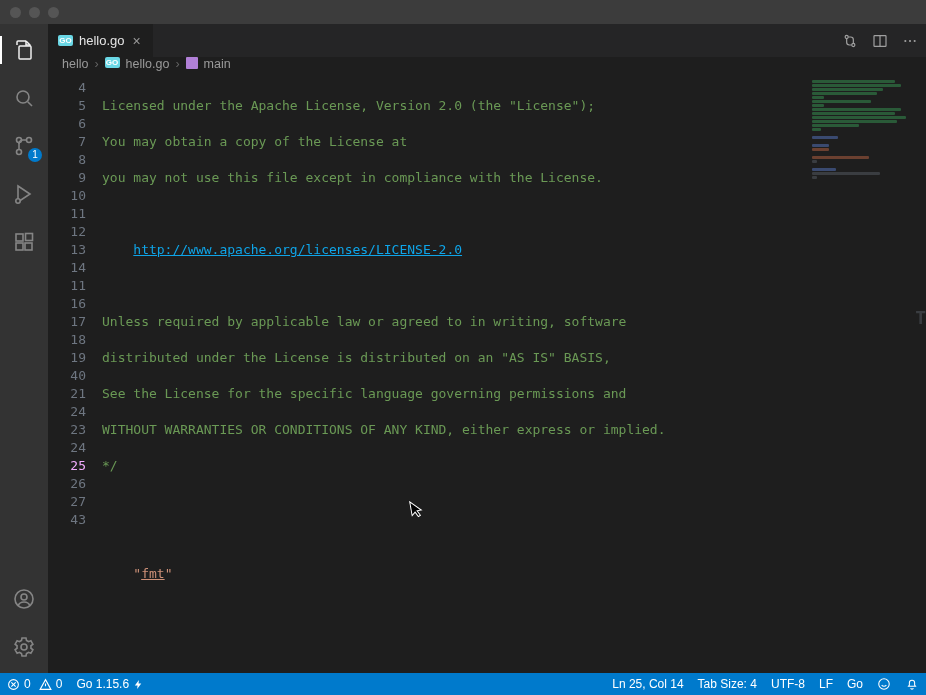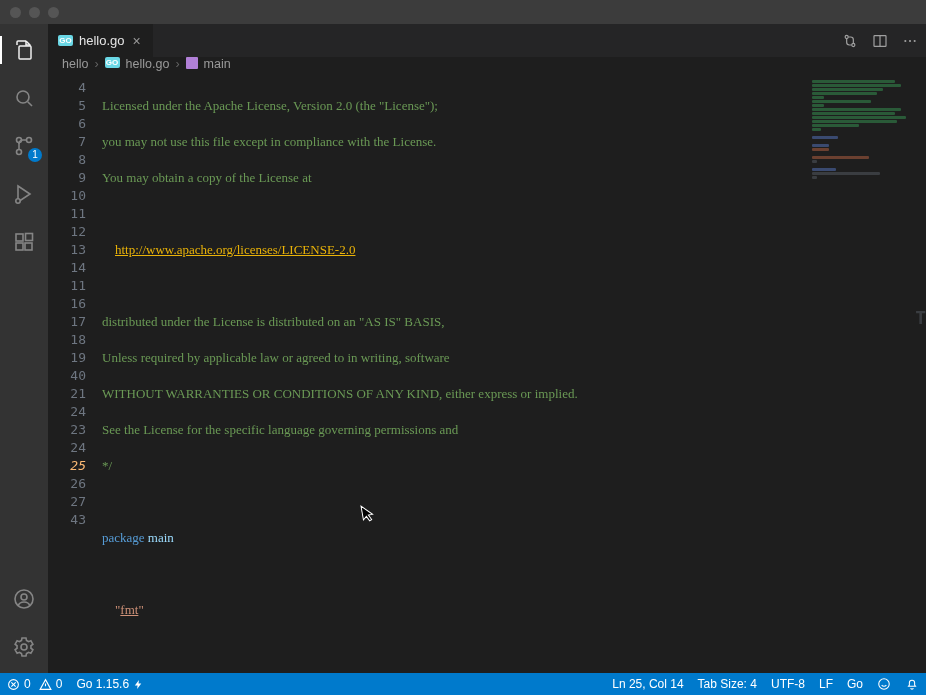--- a/index.html
+++ b/index.html
@@ -109,41 +109,41 @@
     background:#1e1e1e;
   }
   .gutter {
     width: 54px;
     text-align: right;
     color: #6e7681;
     padding-right: 16px;
     user-select: none;
     padding-top: 0;
   }
-  .gutter div.curr { color: #fdba74; font-style: italic; }
-  .codecol { flex: 1; white-space: pre; color: #cccccc; position:relative;font-family:Liberation Serif, serif; }
+  .gutter div.curr { color: #f0abfc; }
+  .codecol { flex: 1; white-space: pre; color: #cccccc; position:relative; }
   .line { height:18px; }
   .minimap {
     width: 118px;
     background: #1e1e1e;
     border-left: none;
     position: relative;
     overflow: hidden;
   }
   .minimap .m-line {
     height: 3px; margin: 1px 4px;
     background: #3a3d41;
     border-radius: 1px;
   }
   .minimap .m-line.cm { background: #2a5a38; }
   .minimap .m-line.hl { background: #3a4a70; }
   .minimap .big { position:absolute; right:2px; top:228px; font:700 18px monospace; color:#3a3d41; letter-spacing:-2px;}
 
   .tok-comment { color:#6a9955; }
-  .tok-link { color:#eab308; text-decoration: underline; }
+  .tok-link { color:#0ea5e9; text-decoration: underline; }
   .tok-key { color:#569cd6; }
   .tok-ident { color:#9cdcfe; }
   .tok-str { color:#ce9178; }
   .tok-str-u { color:#ce9178; text-decoration: underline;}
   .tok-punct { color:#d4d4d4; }
   .mouse-cursor {
     position:absolute; left: 225px; top: 410px;
     font-size:14px; color:#e8e8e8;
     transform: rotate(-10deg);
   }
@@ -300,32 +300,31 @@
           <div class="line">24</div>
           <div class="line">23</div>
           <div class="line">24</div>
           <div class="line curr">25</div>
           <div class="line">26</div>
           <div class="line">27</div>
           <div class="line">43</div>
         </div>
       <div class="codecol">
 <div class="line tok-comment">Licensed under the Apache License, Version 2.0 (the "License");</div>
+<div class="line tok-comment">You may obtain a copy of the License at</div>
 <div class="line tok-comment">you may not use this file except in compliance with the License.</div>
-<div class="line tok-comment">You may obtain a copy of the License at</div>
 <div class="line"></div>
 <div class="line"><span class="tok-comment">    </span><span class="tok-link">http://www.apache.org/licenses/LICENSE-2.0</span></div>
 <div class="line"></div>
+<div class="line tok-comment">Unless required by applicable law or agreed to in writing, software</div>
 <div class="line tok-comment">distributed under the License is distributed on an "AS IS" BASIS,</div>
-<div class="line tok-comment">Unless required by applicable law or agreed to in writing, software</div>
+<div class="line tok-comment">See the License for the specific language governing permissions and</div>
 <div class="line tok-comment">WITHOUT WARRANTIES OR CONDITIONS OF ANY KIND, either express or implied.</div>
-<div class="line tok-comment">See the License for the specific language governing permissions and</div>
 <div class="line tok-comment">*/</div>
 <div class="line"></div>
-<div class="line"><span class="tok-key">package</span><span class="tok-ident"> main</span></div>
 <div class="line"></div>
 <div class="line"><span>    </span><span class="tok-str">"</span><span class="tok-str-u">fmt</span><span class="tok-str">"</span></div>
 
 
 
 
 
 
 
 

